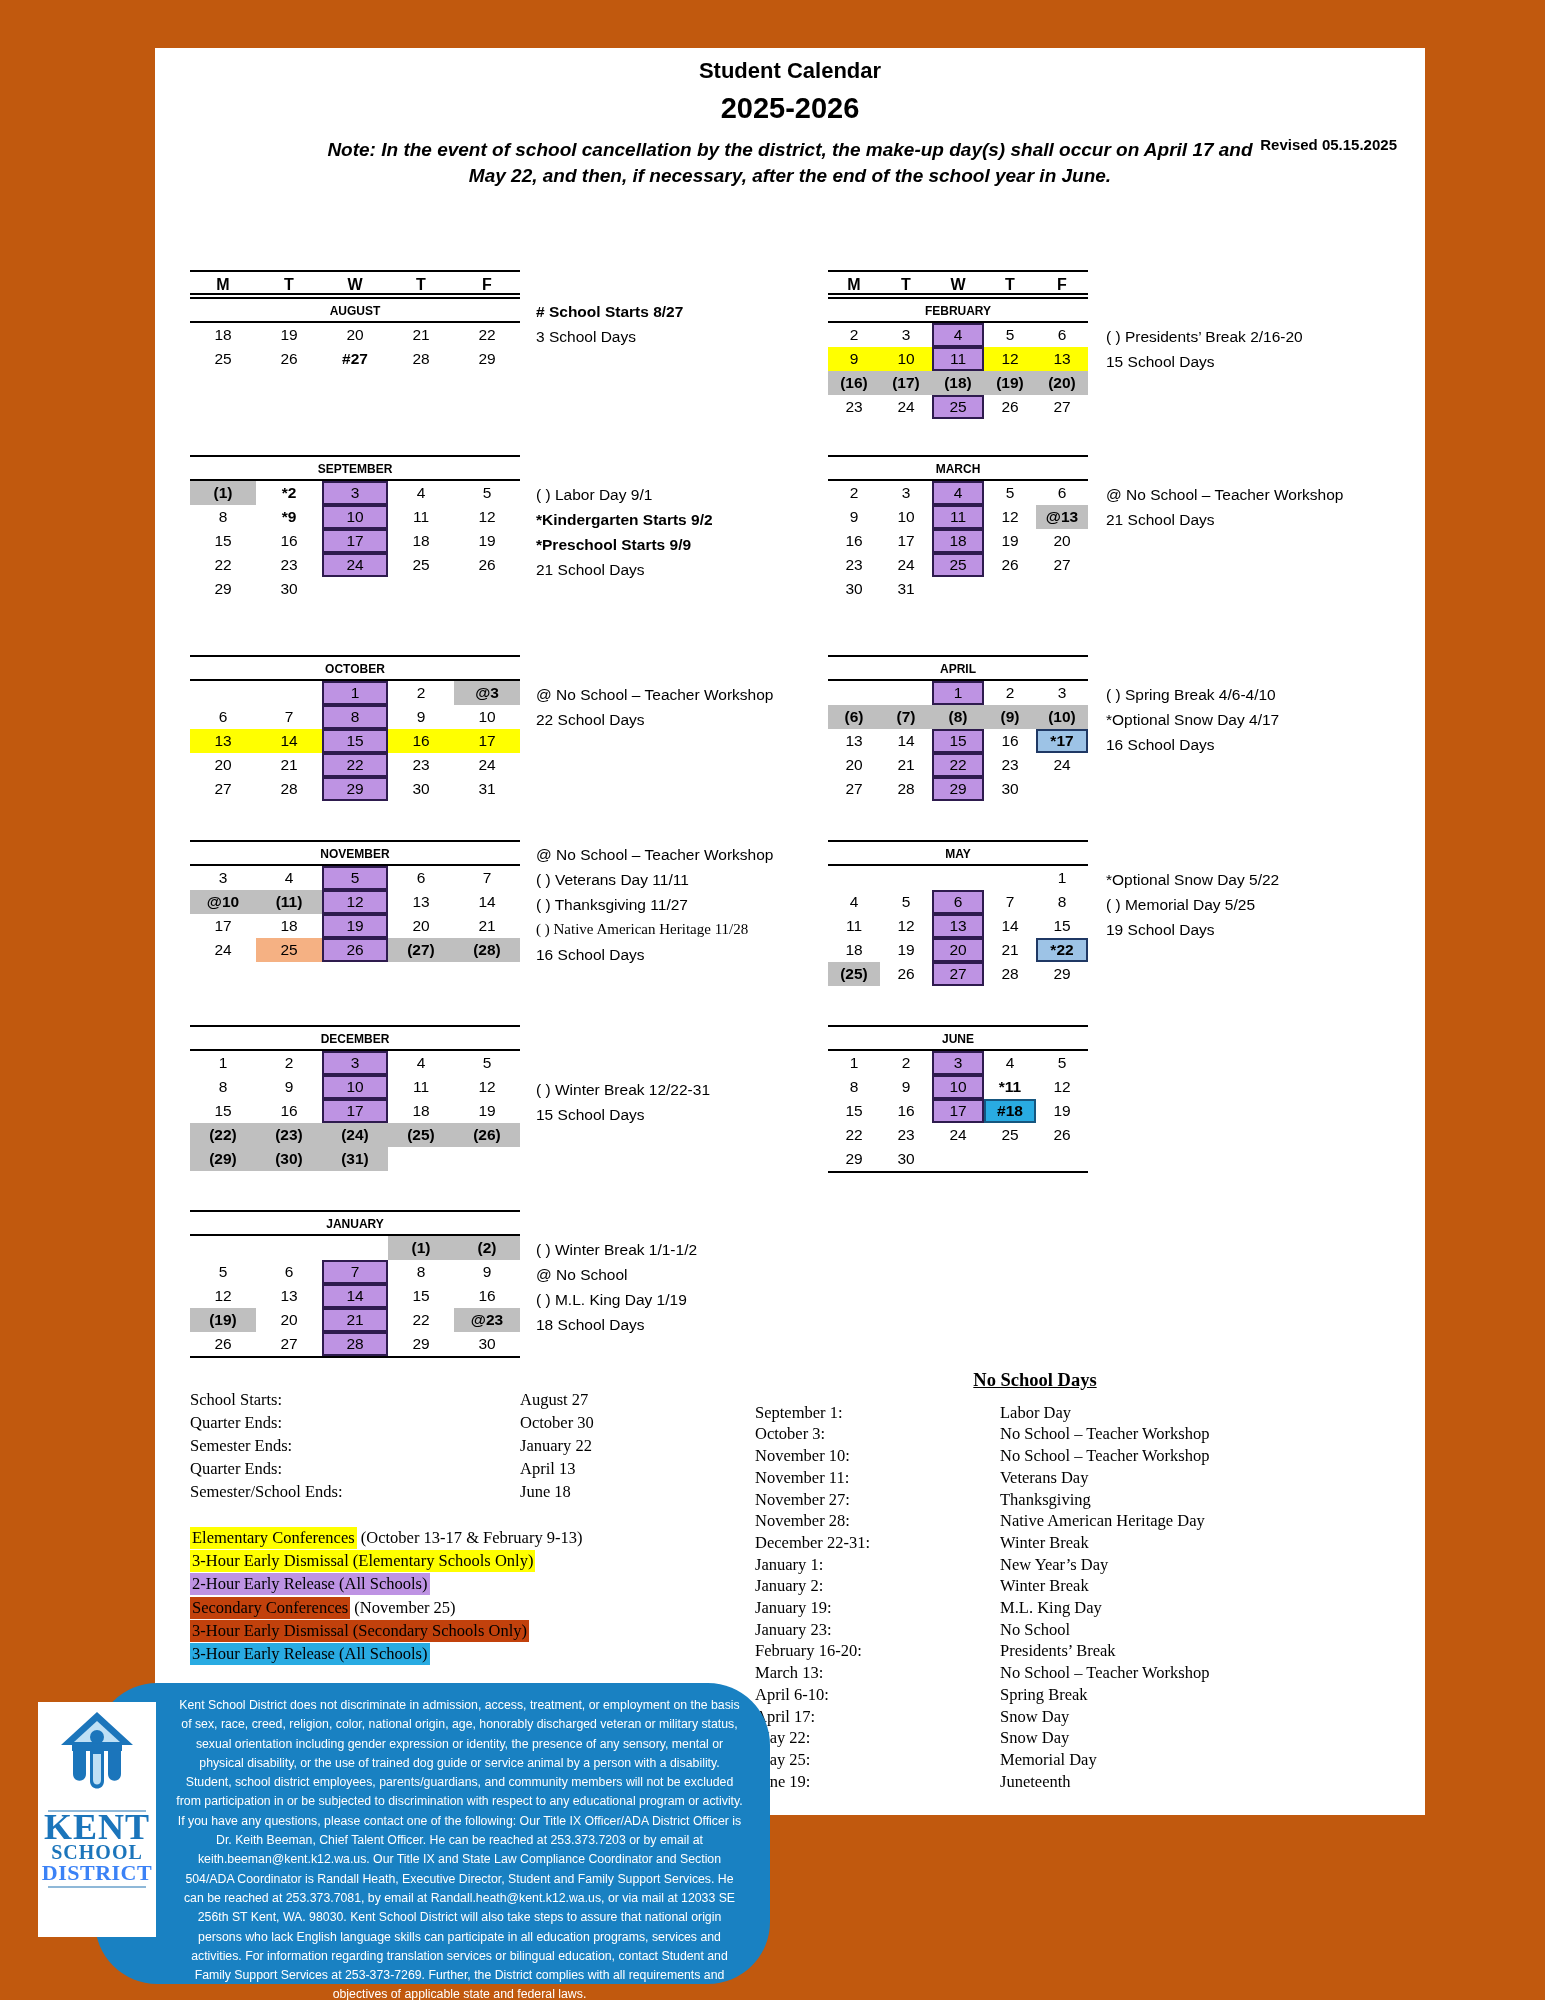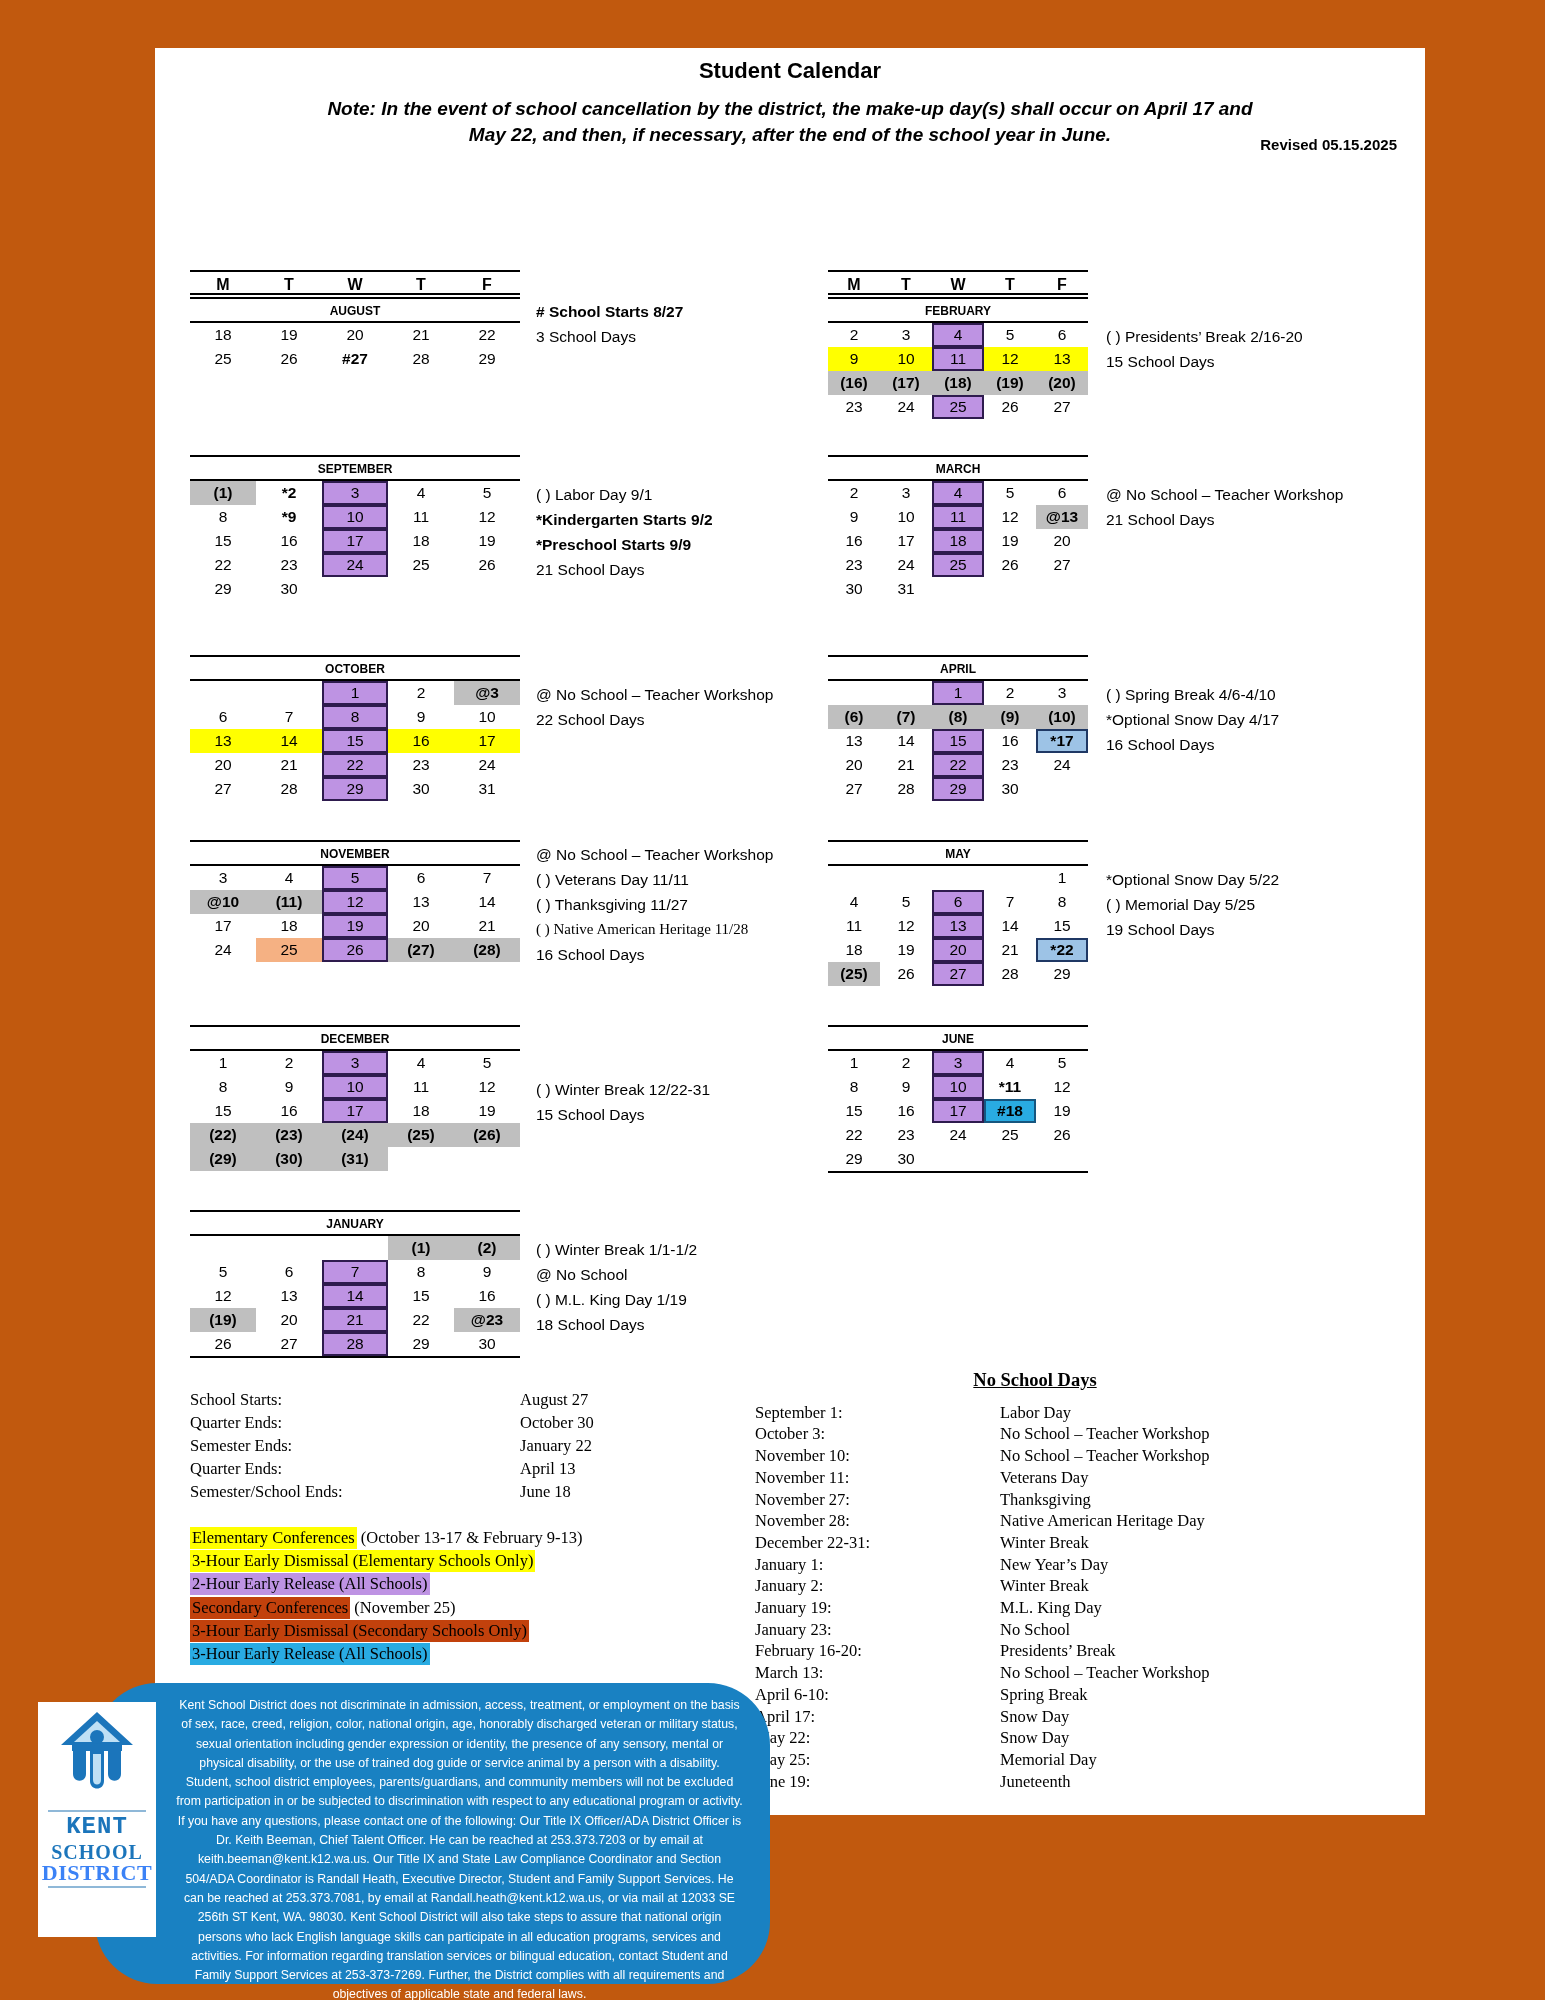--- a/index.html
+++ b/index.html
@@ -57,29 +57,30 @@
   #noschool{position:absolute;left:600px;top:1322px;width:560px;font-family:"Liberation Serif",serif;font-size:16.5px;line-height:21.7px;}
   #ns-title{text-align:center;font-weight:bold;text-decoration:underline;font-size:18.5px;margin-bottom:10px;}
   .ns-row{display:flex;}
   .ns-date{width:245px;}
   
   #bluebox{position:absolute;left:95px;top:1683px;width:675px;height:301px;background:#1981C2;border-radius:62px;z-index:2;}
   #disclaimer{position:absolute;left:80px;right:26px;top:13px;color:#fff;font-size:12.3px;line-height:19.3px;text-align:center;}
   #logobox{position:absolute;left:38px;top:1702px;width:118px;height:235px;background:#fff;z-index:3;
            display:flex;flex-direction:column;align-items:center;padding-top:8px;box-sizing:border-box;}
   .logo-rule{width:98px;height:2px;background:#8FB8D8;flex:none;}
-  .logo-kent{font-family:Liberation Mono, monospace;font-weight:bold;color:#1B75BB;font-size:24px;line-height:30px;letter-spacing:1px;}
+  .logo-kent{font-family:Liberation Serif, serif;font-weight:bold;color:#1B75BB;font-size:36px;line-height:30px;letter-spacing:1px;}
   .logo-school{font-family:"Liberation Serif",serif;font-weight:bold;color:#1B75BB;font-size:20px;line-height:21px;letter-spacing:1px;}
   .logo-district{font-family:"Liberation Serif",serif;font-weight:bold;color:#3b82f6;font-size:22px;line-height:19px;letter-spacing:0.5px;}
 </style>
 </head>
 <body>
 
 <div id="page">
   <div id="title-sub">Student Calendar</div>
+  <div id="title-year">2025-2026</div>
   <div id="revised">Revised 05.15.2025</div>
   <div id="note">
     <div>Note: In the event of school cancellation by the district, the make-up day(s) shall occur on April 17 and</div>
     <div>May 22, and then, if necessary, after the end of the school year in June.</div>
   </div>
 
   <div class="col cleft" id="col-left">
       <div class="dow">
         <div>M</div>
         <div>T</div>

